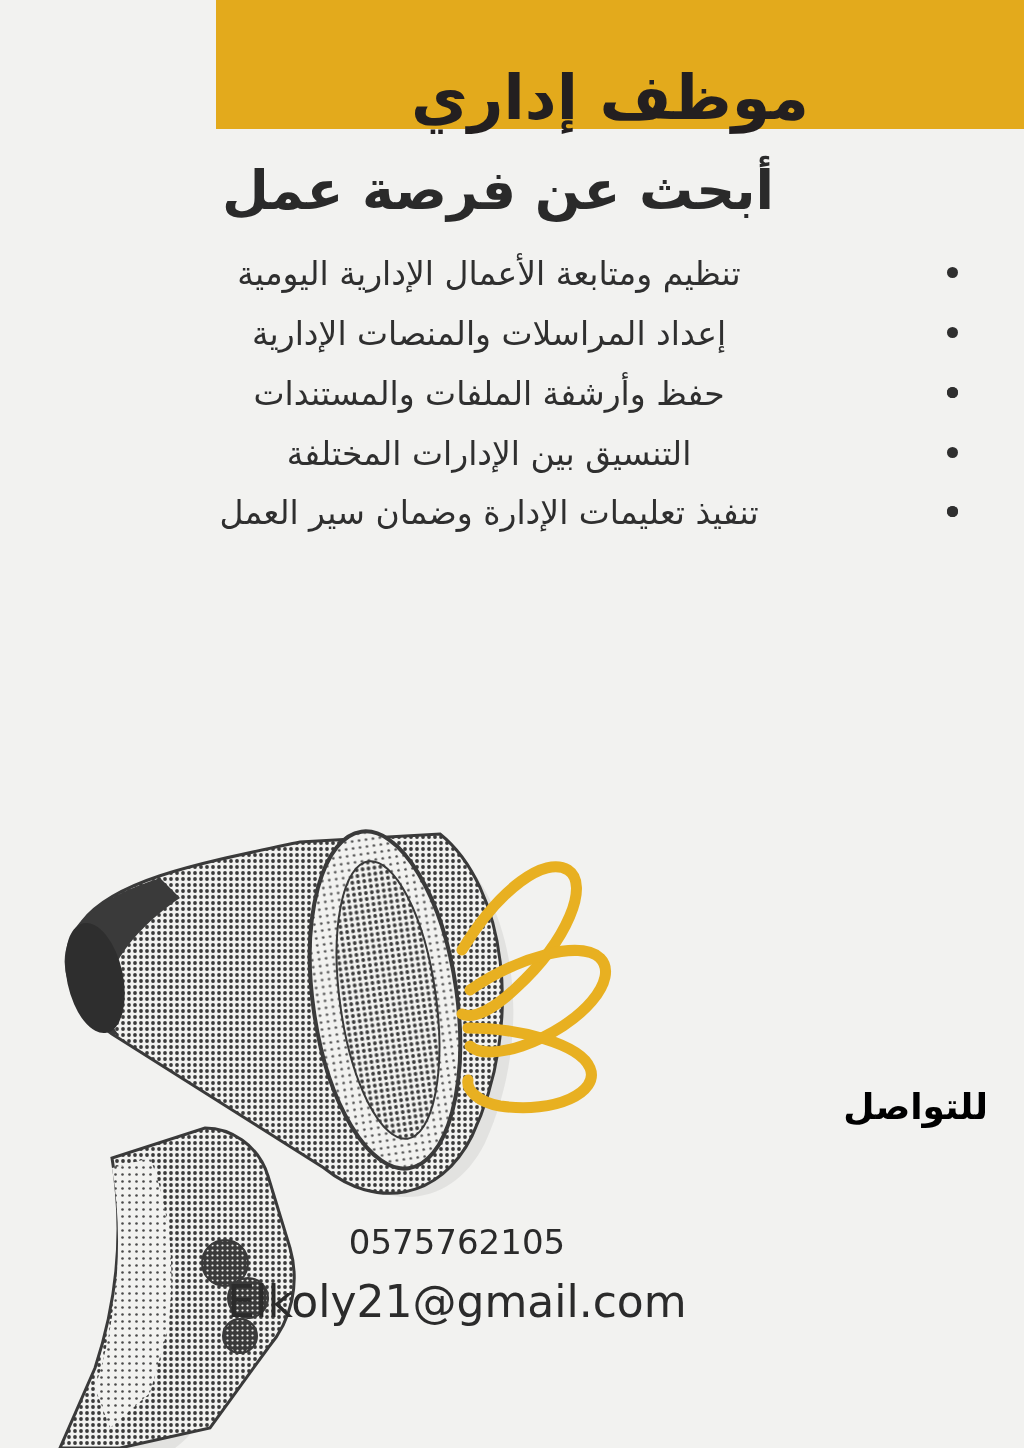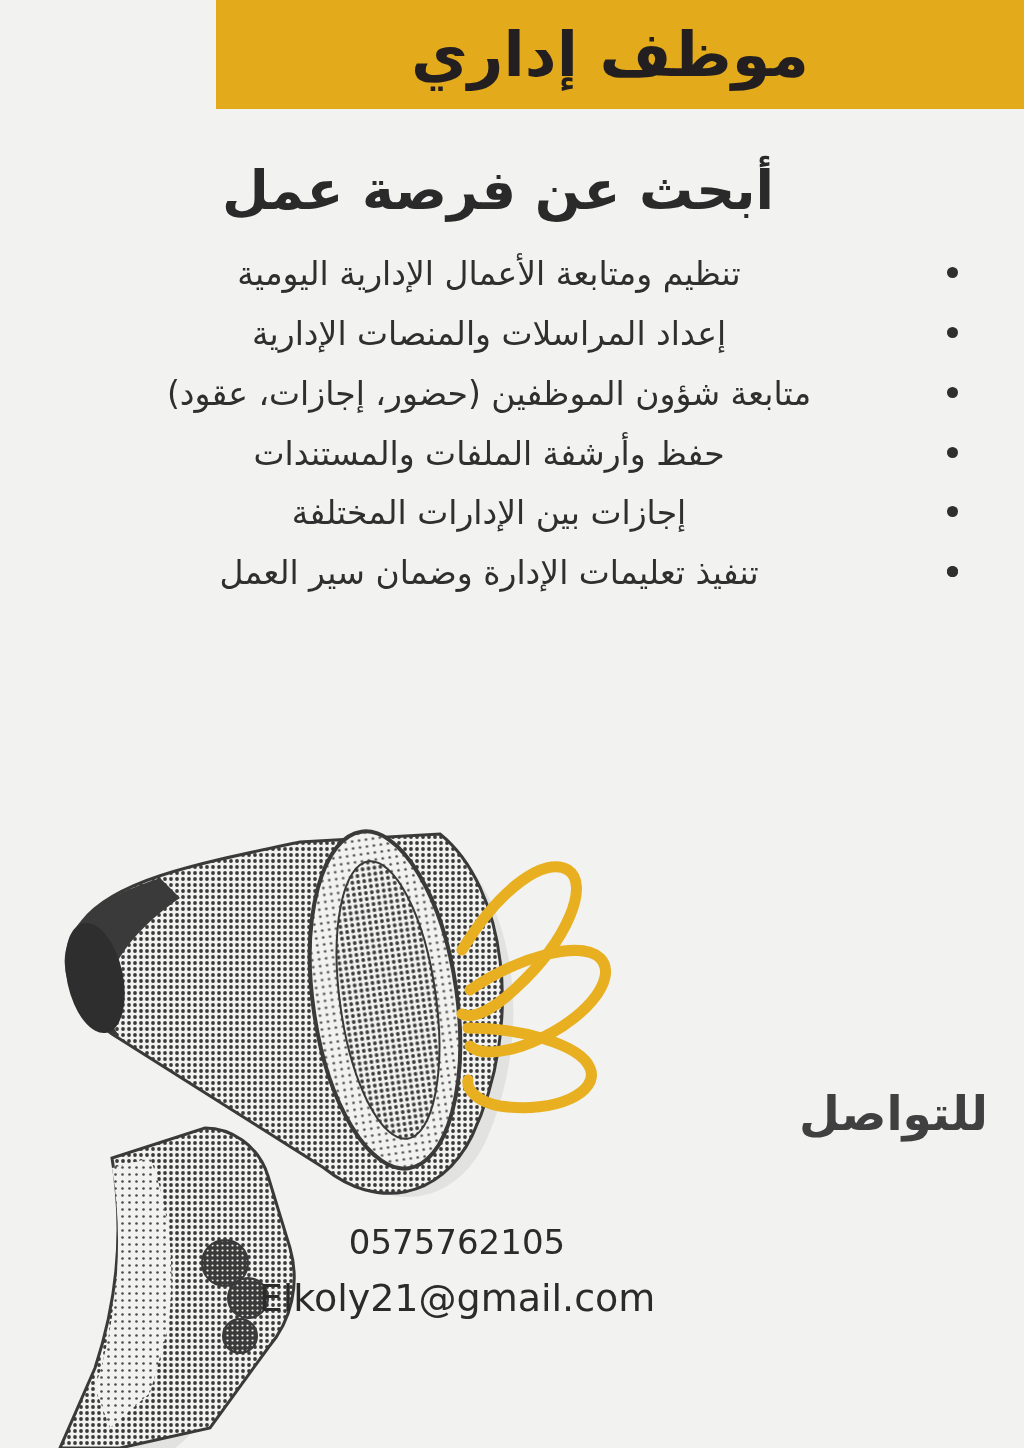--- a/index.html
+++ b/index.html
@@ -15,24 +15,24 @@
     position: relative;
     overflow: hidden;
   }
 
   
   .header-banner {
     position: absolute;
     top: 0;
     right: 0;
     width: 808px;
-    height: 109px;
+    height: 129px;
     background: #e3aa1c;
     display: flex;
-    align-items: center;
+    align-items: flex-end;
     justify-content: center;
     padding-right: 20px;
   }
   .header-title {
     font-size: 62px;
     font-weight: bold;
     color: #231f20;
     line-height: 1;
     letter-spacing: 0px;
     white-space: nowrap;
@@ -90,41 +90,41 @@
     height: 620px;
     pointer-events: none;
   }
   .megaphone-wrap svg { display: block; }
 
   
   .contact-label {
     position: absolute;
     top: 1086px;
     right: 36px;
-    font-size: 47px;
+    font-size: 36px;
     font-weight: bold;
-    color: #404040;
+    color: #000000;
   }
   .contact-details {
     position: absolute;
     top: 1222px;
     right: 0;
     width: 100%;
     text-align: center;
     padding-right: 110px;
   }
   .contact-phone {
     font-size: 34px;
     color: #2b2b2b;
     direction: ltr;
     unicode-bidi: embed;
     margin-bottom: 14px;
   }
   .contact-email {
-    font-size: 38px;
+    font-size: 44px;
     color: #2b2b2b;
     direction: ltr;
     unicode-bidi: embed;
   }
 </style>
 </head>
 <body>
 
 <div class="header-banner">
   <div class="header-title">موظف إداري</div>
@@ -136,29 +136,28 @@
   <li class="duty-item">
     <span class="bullet"></span>
     <span>تنظيم ومتابعة الأعمال الإدارية اليومية</span>
   </li>
   <li class="duty-item">
     <span class="bullet"></span>
     <span>إعداد المراسلات والمنصات الإدارية</span>
   </li>
   <li class="duty-item">
     <span class="bullet"></span>
-    <span>متابعة شؤون الموظفين (حضور، إجازات، عقود)</span>
   </li>
   <li class="duty-item">
     <span class="bullet"></span>
     <span>حفظ وأرشفة الملفات والمستندات</span>
   </li>
   <li class="duty-item">
     <span class="bullet"></span>
-    <span>إجازات بين الإدارات المختلفة</span>
+    <span>التنسيق بين الإدارات المختلفة</span>
   </li>
   <li class="duty-item">
     <span class="bullet"></span>
   </li>
   <li class="duty-item">
     <span class="bullet"></span>
     <span>تنفيذ تعليمات الإدارة وضمان سير العمل</span>
   </li>
 </ul>
 

